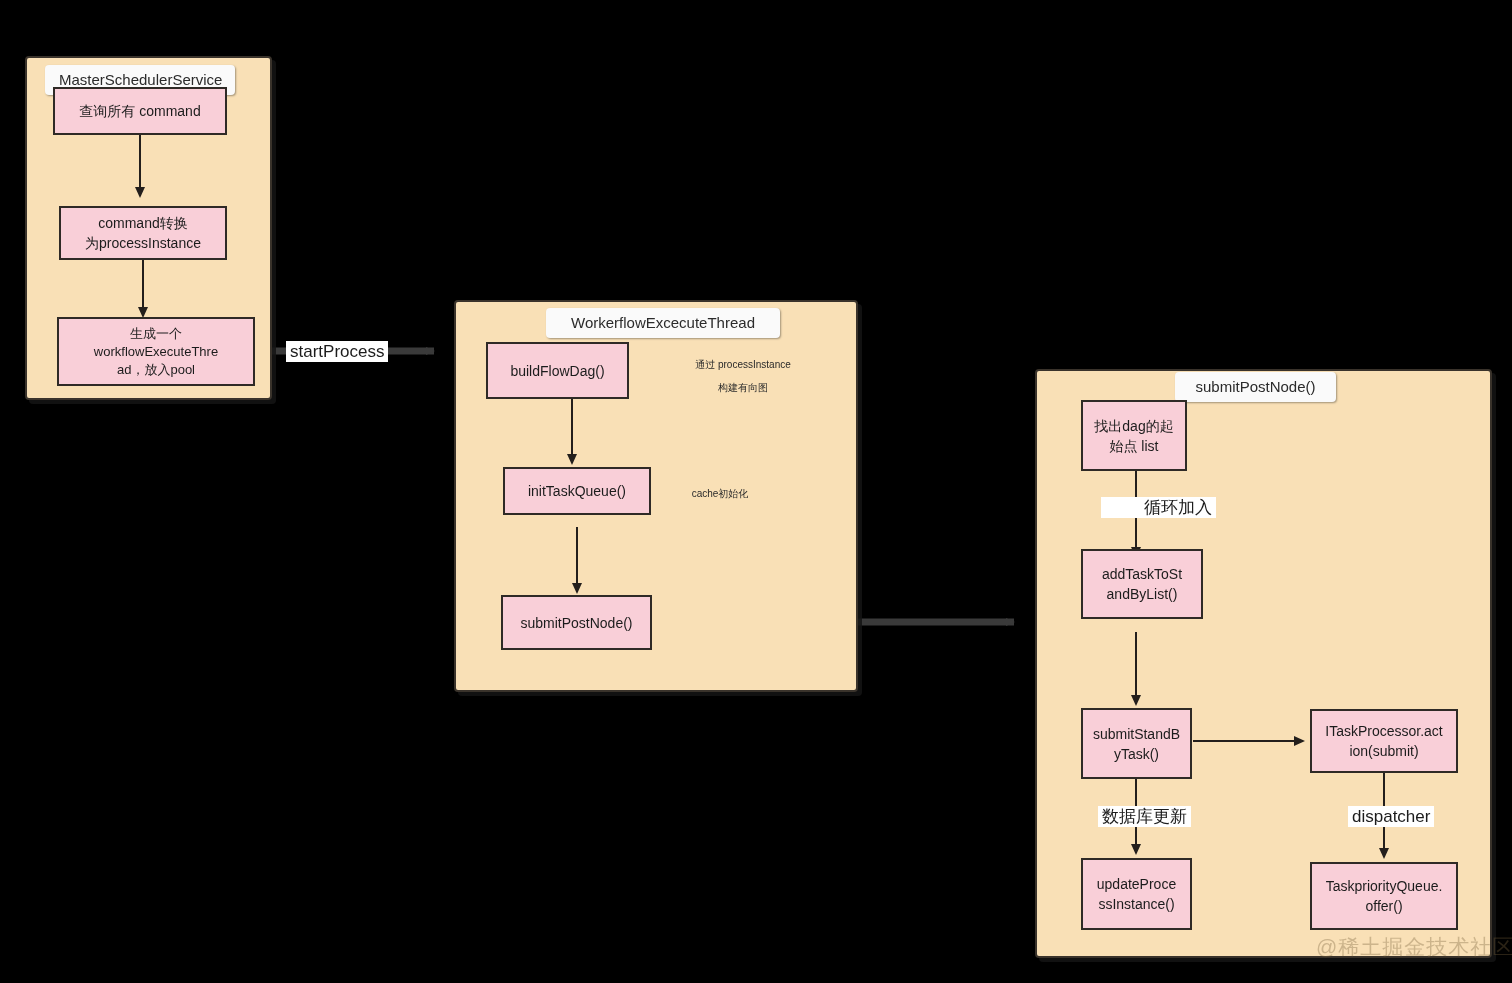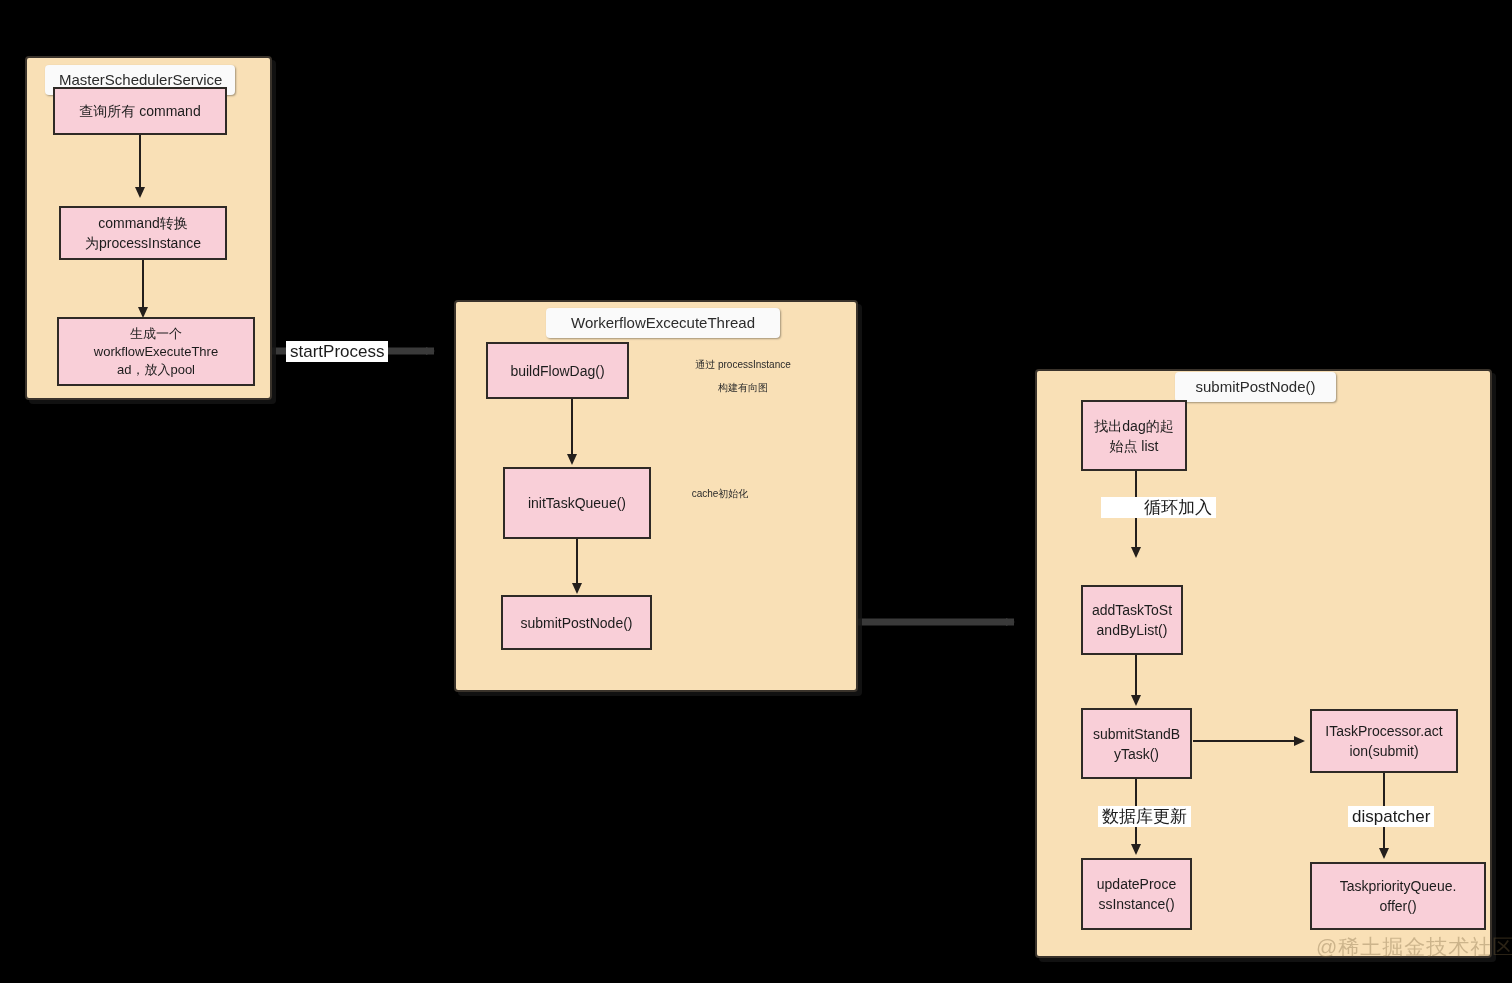--- a/index.html
+++ b/index.html
@@ -146,21 +146,21 @@
 
   <div class="group" style="left:454px; top:300px; width:404px; height:392px;"></div>
   <div class="group-title" style="left:546px; top:270px; width:234px;">WorkerflowExcecuteThread</div>
 
   <svg class="edges" viewBox="0 0 1512 983">
     <path d="M572,399 L572,463" stroke="#241f1c" stroke-width="2" fill="none" marker-end="url(#arrowBlack)"></path>
     <path d="M577,527 L577,592" stroke="#241f1c" stroke-width="2" fill="none" marker-end="url(#arrowBlack)"></path>
   </svg>
 
   <div class="node" style="left:486px; top:342px; width:143px; height:57px;">buildFlowDag()</div>
-  <div class="node" style="left:503px; top:467px; width:148px; height:72px;">initTaskQueue()</div>
+  <div class="node" style="left:503px; top:467px; width:148px; height:48px;">initTaskQueue()</div>
   <div class="node" style="left:501px; top:595px; width:151px; height:55px;">submitPostNode()</div>
 
   <div class="note" style="left:663px; top:353px; width:160px;">通过 processInstance
 构建有向图</div>
   <div class="note" style="left:665px; top:482px; width:110px;">cache初始化</div>
 
   <div class="group" style="left:1035px; top:369px; width:457px; height:589px;"></div>
   <div class="group-title" style="left:1175px; top:334px; width:161px;">submitPostNode()</div>
 
   <svg class="edges" viewBox="0 0 1512 983">
@@ -171,29 +171,29 @@
 
     <path d="M1136,779 L1136,853" stroke="#241f1c" stroke-width="2" fill="none" marker-end="url(#arrowBlack)"></path>
 
     <path d="M1193,741 L1303,741" stroke="#241f1c" stroke-width="2" fill="none" marker-end="url(#arrowBlack)"></path>
 
     <path d="M1384,772 L1384,857" stroke="#241f1c" stroke-width="2" fill="none" marker-end="url(#arrowBlack)"></path>
   </svg>
 
   <div class="node" style="left:1081px; top:400px; width:106px; height:71px;">找出dag的起
 始点 list</div>
-  <div class="node" style="left:1081px; top:585px; width:102px; height:70px;">addTaskToSt
+  <div class="node" style="left:1081px; top:549px; width:122px; height:70px;">addTaskToSt
 andByList()</div>
   <div class="node" style="left:1081px; top:708px; width:111px; height:71px;">submitStandB
 yTask()</div>
   <div class="node" style="left:1081px; top:858px; width:111px; height:72px;">updateProce
 ssInstance()</div>
   <div class="node" style="left:1310px; top:709px; width:148px; height:64px;">ITaskProcessor.act
 ion(submit)</div>
-  <div class="node" style="left:1310px; top:862px; width:176px; height:68px;">TaskpriorityQueue.
+  <div class="node" style="left:1310px; top:862px; width:148px; height:68px;">TaskpriorityQueue.
 offer()</div>
 
   <div class="edge-label" style="left:286px; top:341px;">startProcess</div>
   <div class="edge-label on-group" style="left:1101px; top:497px;padding-left:43px;">循环加入</div>
   <div class="edge-label on-group" style="left:1098px; top:806px;font-family:Liberation Serif, serif;">数据库更新</div>
   <div class="edge-label on-group" style="left:1348px; top:806px;">dispatcher</div>
 
   <div class="watermark" style="left:1316px; top:934px;">@稀土掘金技术社区</div>
 
 </div>

